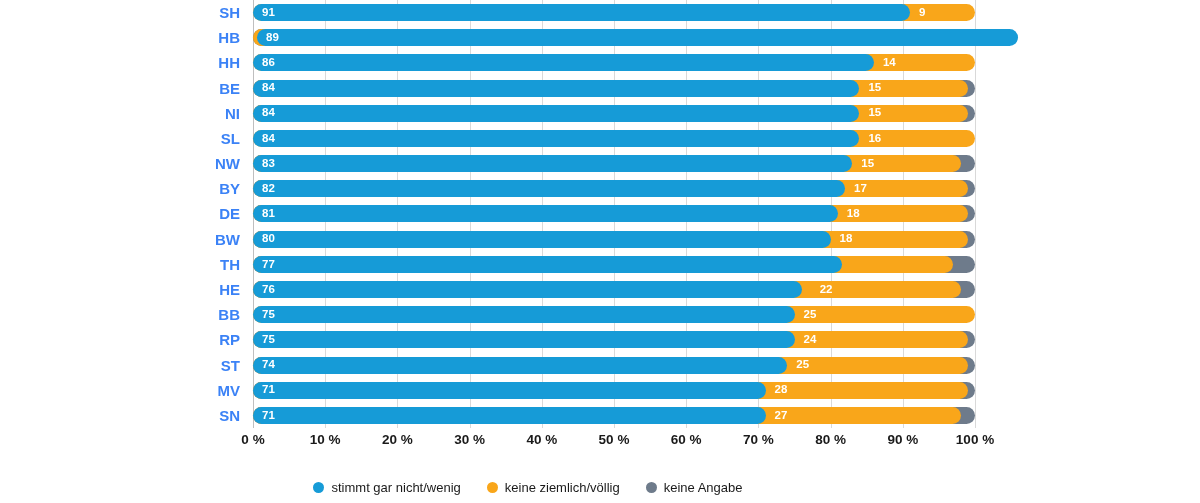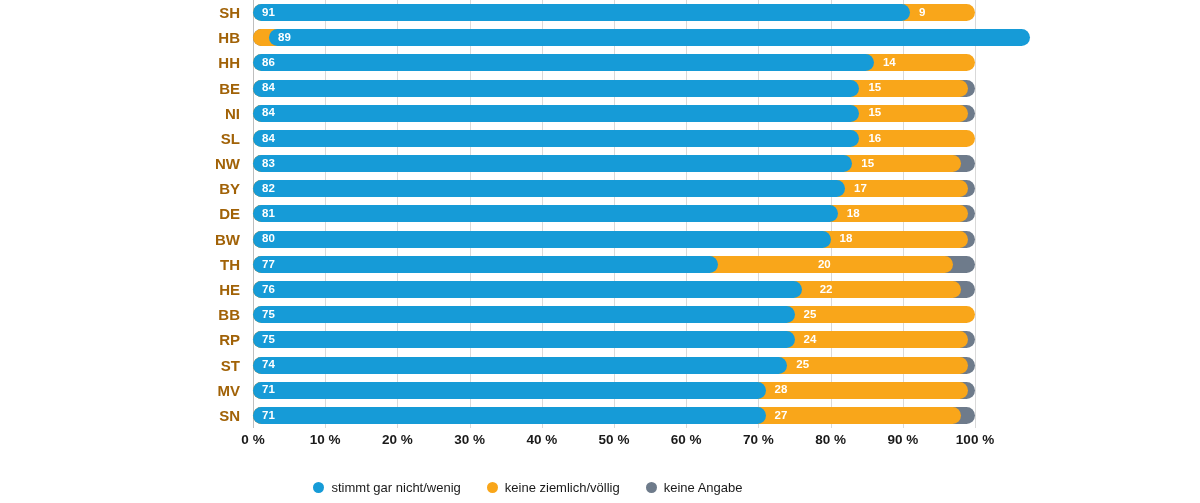--- a/index.html
+++ b/index.html
@@ -52,21 +52,21 @@
   }
   .row-label {
     position: absolute;
     right: 100%;
     margin-right: 13px;
     top: 0;
     height: 25.18px;
     line-height: 25.18px;
     font-size: 15px;
     font-weight: bold;
-    color: #a16207;
+    color: #3b82f6;
     white-space: nowrap;
   }
   .bar-track {
     position: absolute;
     left: 0; top: 0;
     height: 100%;
     width: 100%;
   }
   .seg {
     position: absolute;
@@ -166,21 +166,21 @@
             </div>
           </div>
         </div>
         <div class="row" style="top: 25.18px;">
           <div class="row-label">HB</div>
           <div class="bar-track">
             <div class="seg seg-gray" style="left: 0px; width: 722px;"></div>
             <div class="seg seg-orange" style="left: 0px; width: 714.78px;">
               <span class="seg-value" style="margin-left: 642.58px;">10</span>
             </div>
-            <div class="seg seg-blue" style="left: 16px; width: 761px;">
+            <div class="seg seg-blue" style="left: 4px; width: 761px;">
               <span class="seg-value" style="margin-left: 0px;">89</span>
             </div>
           </div>
         </div>
         <div class="row" style="top: 50.36px;">
           <div class="row-label">HH</div>
           <div class="bar-track">
             <div class="seg seg-orange" style="left: 0px; width: 722px;">
               <span class="seg-value" style="margin-left: 620.92px;">14</span>
             </div>
@@ -272,21 +272,21 @@
             </div>
           </div>
         </div>
         <div class="row" style="top: 251.8px;">
           <div class="row-label">TH</div>
           <div class="bar-track">
             <div class="seg seg-gray" style="left: 0px; width: 722px;"></div>
             <div class="seg seg-orange" style="left: 0px; width: 700.34px;">
               <span class="seg-value" style="margin-left: 555.94px;">20</span>
             </div>
-            <div class="seg seg-blue" style="left: 0px; width: 465px;">
+            <div class="seg seg-blue" style="left: 0px; width: 589px;">
               <span class="seg-value" style="margin-left: 0px;">77</span>
             </div>
           </div>
         </div>
         <div class="row" style="top: 276.98px;">
           <div class="row-label">HE</div>
           <div class="bar-track">
             <div class="seg seg-gray" style="left: 0px; width: 722px;"></div>
             <div class="seg seg-orange" style="left: 0px; width: 707.56px;">
               <span class="seg-value" style="margin-left: 548.72px; padding-left: 18px;">22</span>

